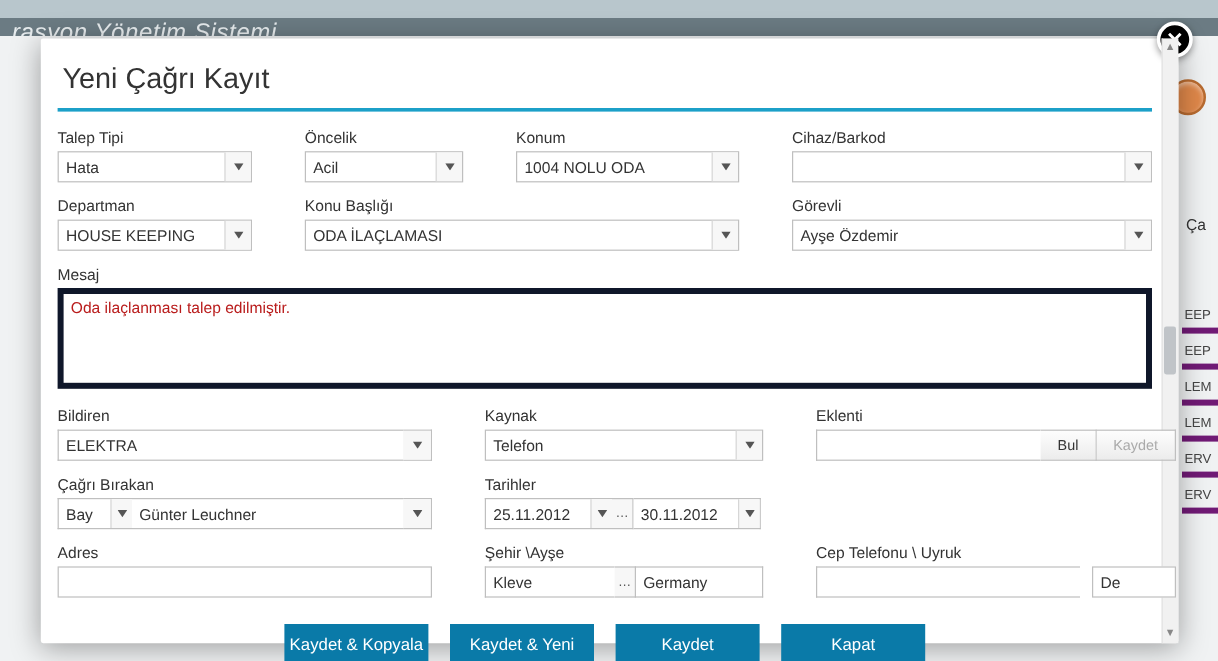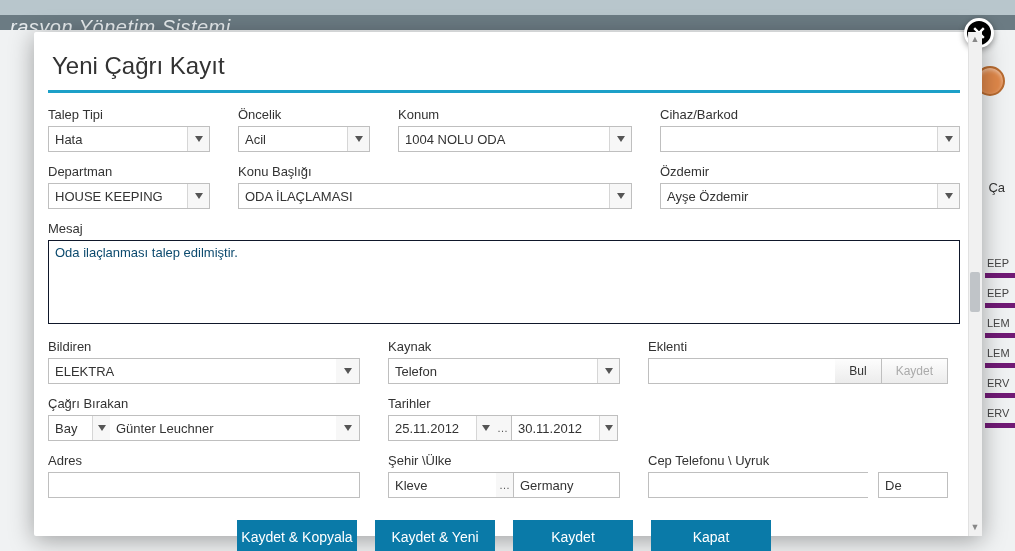--- a/index.html
+++ b/index.html
@@ -41,21 +41,21 @@
 
   .title {
     font-size: 24px; font-weight: 300; color:#333;
     padding: 8px 0 10px 4px;
     border-bottom: 3px solid #1ca0c8;
     margin-bottom: 14px;
   }
 
   .field-label { font-size:13px; color:#333; margin-bottom:4px; display:block; }
 
-  .row { display:flex; gap:0; margin-bottom:12px; }
+  .row { display:flex; gap:16px; margin-bottom:12px; }
   .col { padding-right:28px; }
   .c-sm { flex:0 0 190px; }
   .c-sm2{ flex:0 0 160px; }
   .c-lg { flex:1 1 auto; }
   .c-rt { flex:0 0 300px; padding-right:0;}
 
   .combo, .txt {
     width:100%; height:26px;
     border:1px solid #bfbfbf; background:#fff;
     display:flex; align-items:center;
@@ -70,22 +70,22 @@
   }
   .arrow svg, .ddl svg { width:8px; height:6px; }
   .ddl {
     width:18px; height:24px; border-left:1px solid #d6d6d6;
     display:flex; align-items:center; justify-content:center;
     background:#f7f7f7;
   }
 
   textarea.msg {
     width:100%; height:84px; resize:none;
-    border:1px solid #0f172a; padding:4px 6px;
-    font-family:inherit; font-size:13px; color:#0c4a6e;
+    border:5px solid #0f172a; padding:4px 6px;
+    font-family:inherit; font-size:13px; color:#b91c1c;
   }
   .pair { display:flex; width:100%; }
   .pair .txt, .pair .combo { border-right:none; }
   .pair > :last-child .txt, .pair > :last-child .combo, .pair > .btn, .pair > :last-child { border-right:1px solid #bfbfbf; }
   .ellip { width:18px; height:26px; border:1px solid #bfbfbf; border-left:none; background:#f7f7f7; display:flex; align-items:center; justify-content:center; font-size:11px; color:#555;}
 
   .btn-sm {
     height:26px; padding:0 14px; border:1px solid #bfbfbf;
     background:linear-gradient(#fdfdfd,#ececec);
     font-size:12px; color:#333; display:flex; align-items:center; justify-content:center;
@@ -209,21 +209,21 @@
         <div class="combo">
           <span class="val">ODA İLAÇLAMASI</span>
           <span class="arrow">
               <svg viewBox="0 0 8 6">
                 <path d="M0 0 L8 0 L4 6 Z" fill="#555"></path>
               </svg>
             </span>
         </div>
       </div>
       <div class="col c-rt">
-        <span class="field-label">Özdemir</span>
+        <span class="field-label">Görevli</span>
         <div class="combo">
           <span class="val">Ayşe Özdemir</span>
           <span class="arrow">
               <svg viewBox="0 0 8 6">
                 <path d="M0 0 L8 0 L4 6 Z" fill="#555"></path>
               </svg>
             </span>
         </div>
       </div>
     </div>
@@ -321,21 +321,21 @@
     </div>
 
     <div class="row">
       <div class="col" style="flex:0 0 340px;">
         <span class="field-label">Adres</span>
         <div class="txt">
           <span class="val"></span>
         </div>
       </div>
       <div class="col" style="flex:0 0 260px;">
-        <span class="field-label">Şehir \Ülke</span>
+        <span class="field-label">Şehir \Ayşe</span>
         <div class="pair">
           <div class="txt" style="width:108px;">
             <span class="val">Kleve</span>
           </div>
           <div class="ellip">…</div>
           <div class="txt" style="flex:1; border-left:none;">
             <span class="val">Germany</span>
           </div>
         </div>
       </div>

